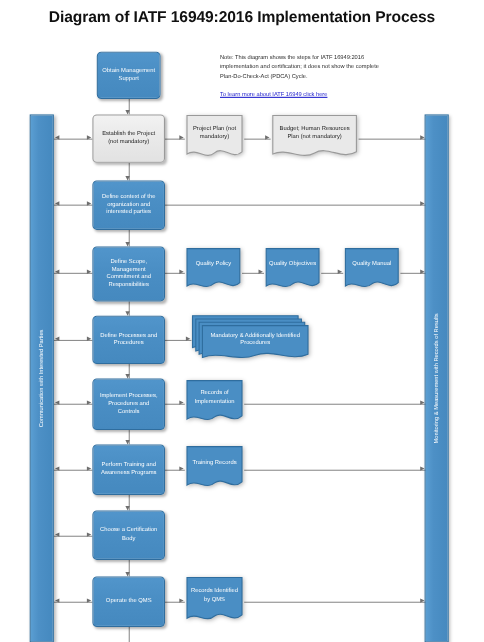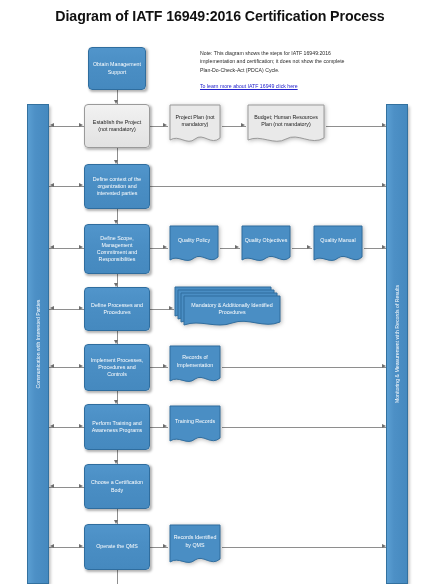--- a/index.html
+++ b/index.html
@@ -168,21 +168,21 @@
   }
   .arrow-d {
     border-left: 2.6px solid transparent;
     border-right: 2.6px solid transparent;
     border-top: 4px solid #6f6f6f;
   }
 </style>
 </head>
 <body>
 
-<div id="page-title">Diagram of IATF 16949:2016 Certification Process</div>
+<div id="page-title">Diagram of IATF 16949:2016 Implementation Process</div>
 
 <div id="note-block">
   <div id="note-text">Note: This diagram shows the steps for IATF 16949:2016 implementation and certification; it does not show the complete Plan-Do-Check-Act (PDCA) Cycle.</div>
   <a id="note-link">To learn more about IATF 16949 click here</a>
 </div>
 
 <div class="side-bar" id="left-bar" style="left:27px; top:104px; width:22px; height:480px;">
   <div class="side-bar-label" id="left-bar-label">Communication with Interested Parties</div>
 </div>
 

